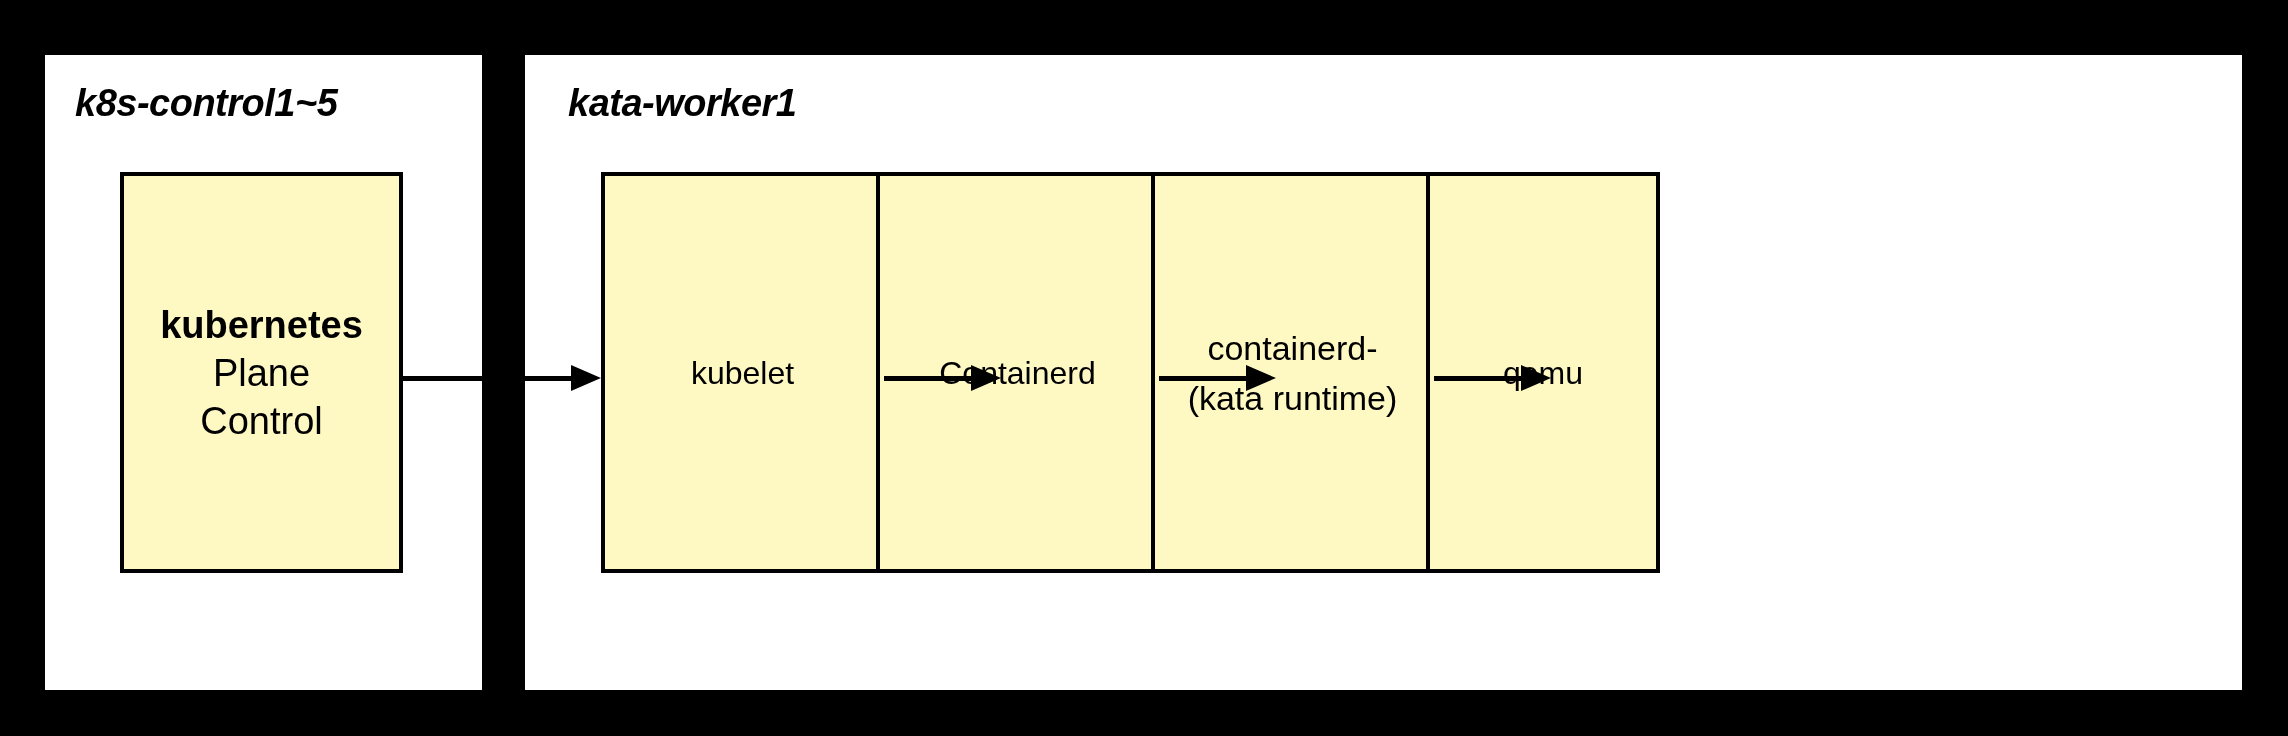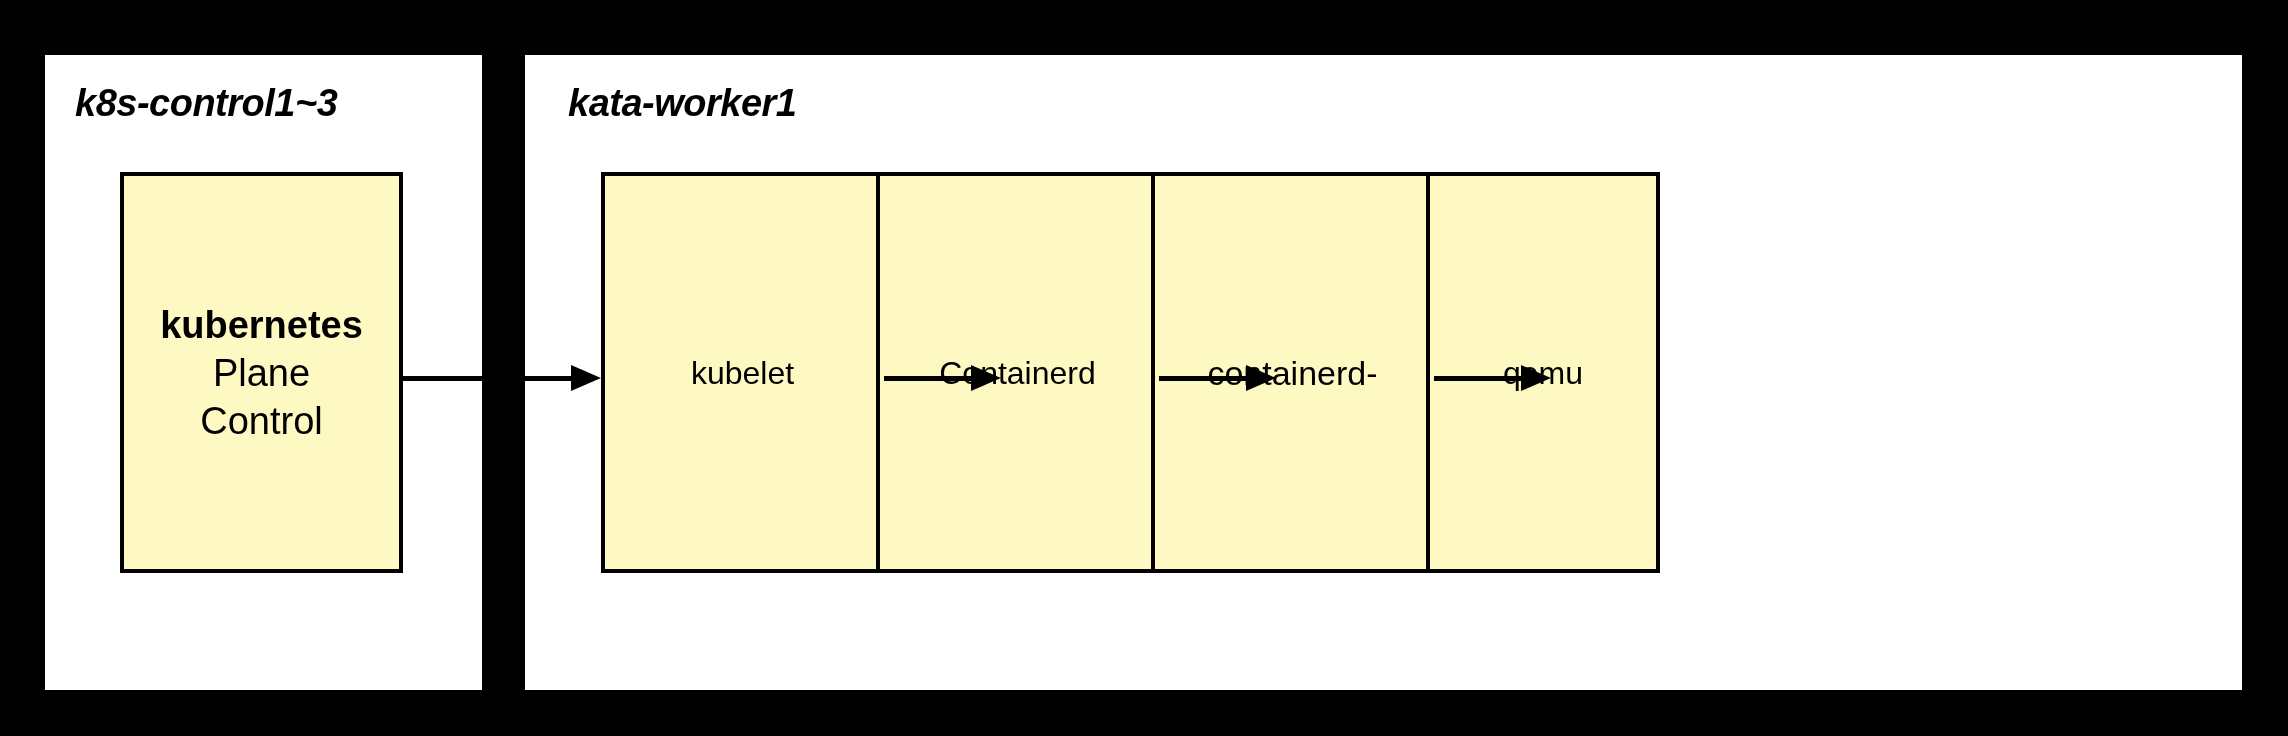--- a/index.html
+++ b/index.html
@@ -161,21 +161,21 @@
     width: 117px;
   }
   #arrow-shim-qemu .shaft { width: 87px; }
 </style>
 </head>
 <body>
 
 <div id="canvas">
 
   <div id="panel-control" class="host-panel">
-    <div class="host-label">k8s-control1~3</div>
+    <div class="host-label">k8s-control1~5</div>
 
     <div id="box-control-plane" class="component-box">
       <div class="box-text">
         <span class="line strong">kubernetes</span>
         <span class="line">Plane</span>
         <span class="line">Control</span>
       </div>
     </div>
   </div>
 
@@ -190,20 +190,21 @@
 
     <div id="box-containerd" class="component-box">
       <div class="box-text">
         <span class="line">Containerd</span>
       </div>
     </div>
 
     <div id="box-kata-shim" class="component-box">
       <div class="box-text">
         <span class="line">containerd-</span>
+        <span class="line">(kata runtime)</span>
       </div>
     </div>
 
     <div id="box-qemu" class="component-box">
       <div class="box-text">
         <span class="line">qemu</span>
       </div>
     </div>
   </div>
 

